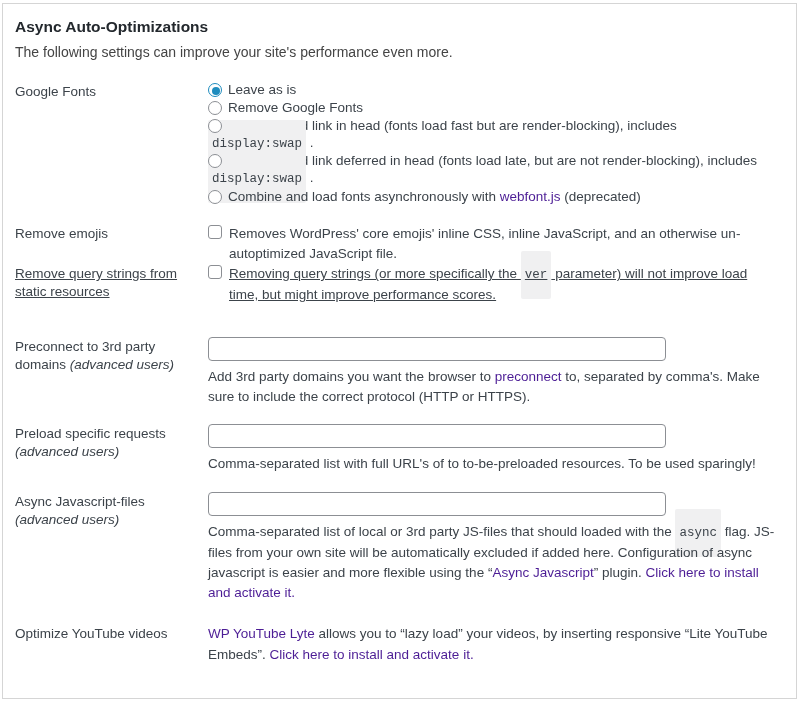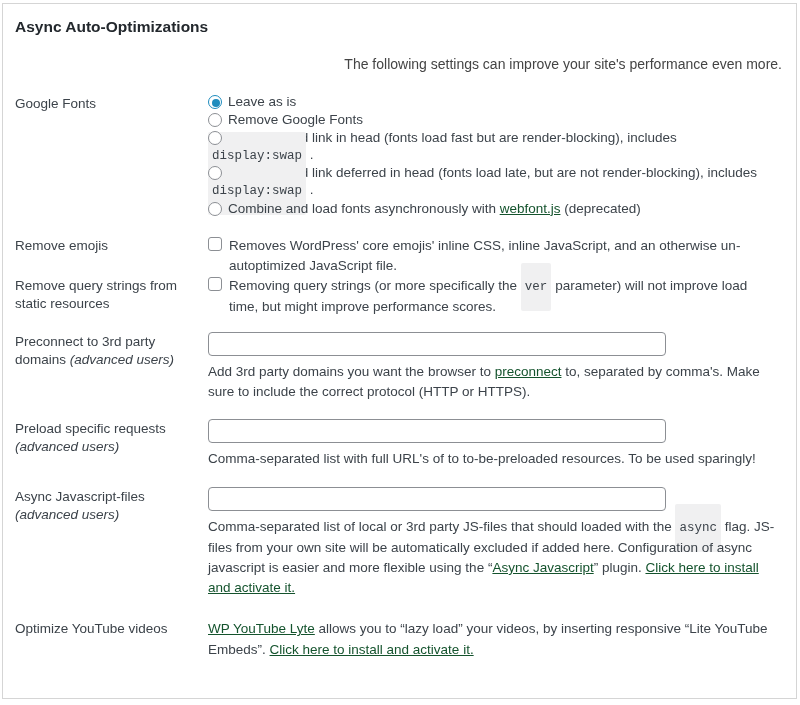--- a/index.html
+++ b/index.html
@@ -20,22 +20,21 @@
   }
   .page-title {
     font-size: 15.5px;
     font-weight: bold;
     color: #23282d;
     padding-top: 2px;
   }
   .page-subtitle {
     font-size: 14px;
     color: #444;
-    margin-top: 20px;
-    text-align: right;
+    margin-top: 8px;
   }
   .form-table { margin-top: 22px; }
   .row { display: flex; align-items: flex-start; }
   .row-label {
     width: 193px;
     flex-shrink: 0;
     font-size: 13.5px;
     color: #3c434a;
     line-height: 1.35;
     padding-top: 1px;
@@ -83,39 +82,39 @@
   .check-text { line-height: 1.5; }
   
   .code {
     font-family: "Liberation Mono", monospace;
     font-size: 12.5px;
     background: #f0f0f1;
     padding: 17px 4px;
     border-radius: 2px;
   }
   
-  .lnk { color: #14532d; text-decoration: underline; cursor: pointer; }
+  .lnk { color: #4c1d95; cursor: pointer; }
   
   .text-input {
     width: 458px;
     height: 24px;
     border: 1px solid #8c8f94;
     border-radius: 4px;
     background: #fff;
     font-family: "Liberation Sans", sans-serif;
     font-size: 13.5px;
     padding: 0 6px;
     display: block;
   }
   .field-desc { margin-top: 6px; line-height: 1.5; }
   .desc { line-height: 1.5; }
   
   .row-google   { margin-bottom: 17px; }
   .row-emojis   { }
-  .row-query    { margin-bottom: 15px; }
+  .row-query    { margin-bottom: 32px; text-decoration: underline; }
   .row-preconn  { margin-bottom: 16px; }
   .row-preload  { margin-bottom: 18px; }
   .row-async    { margin-bottom: 21px; }
   .row-youtube  { margin-bottom: 24px; }
 </style>
 </head>
 <body>
 
 <div class="panel">
 

